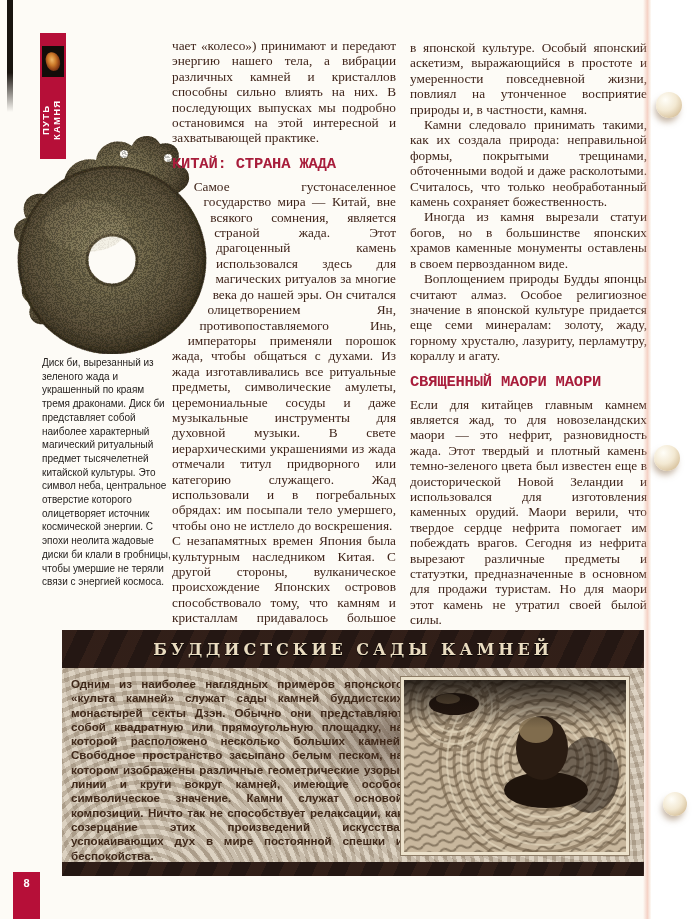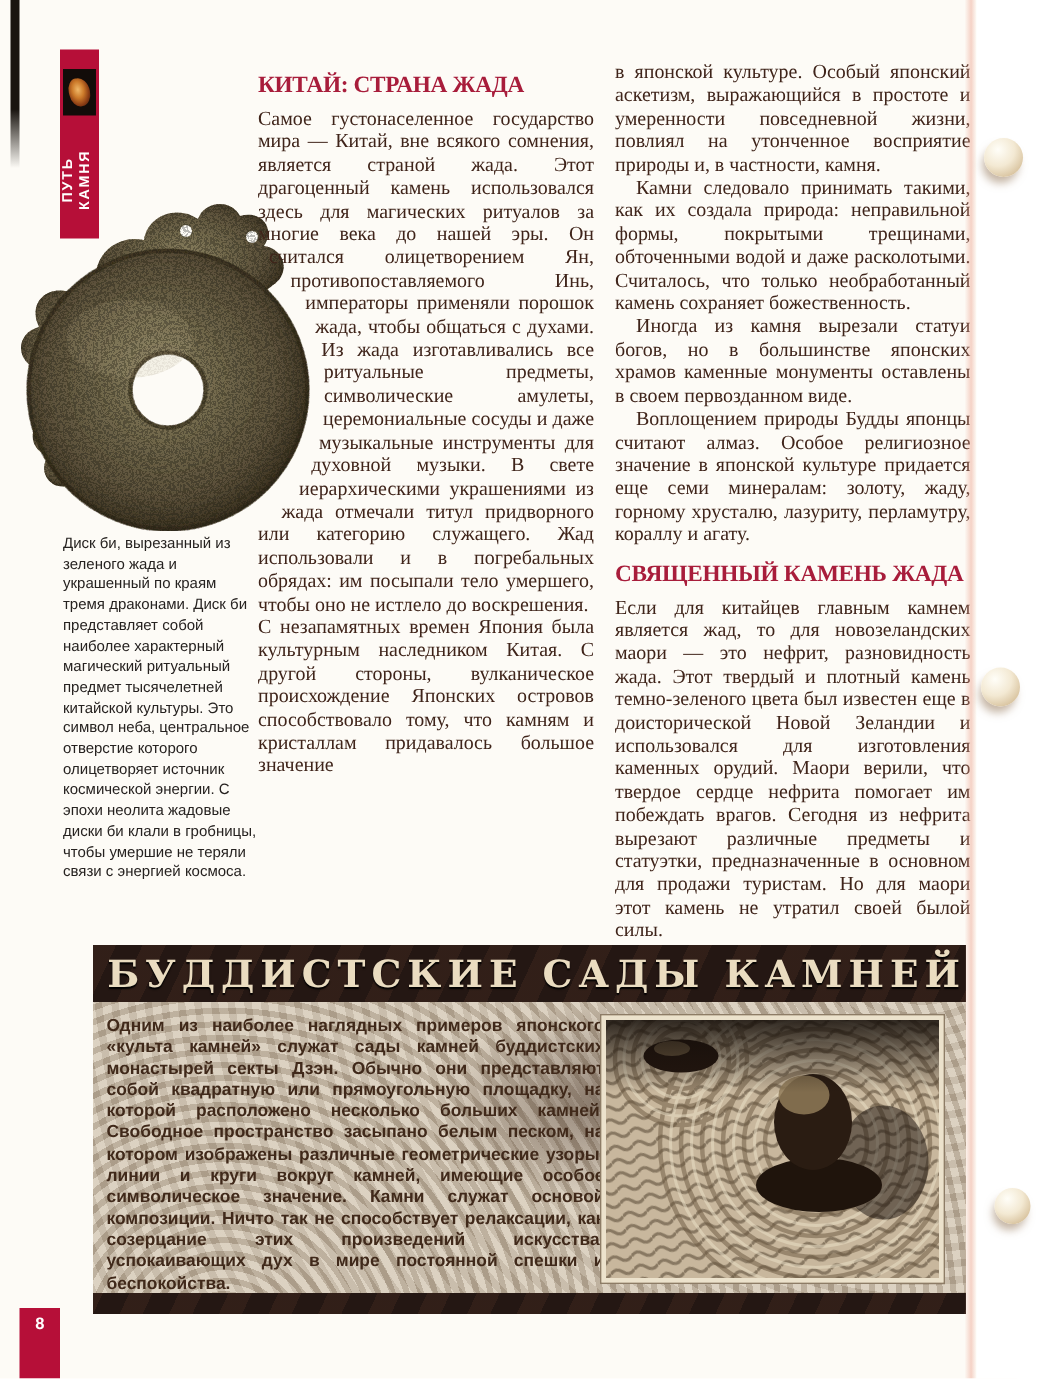--- a/index.html
+++ b/index.html
@@ -20,34 +20,34 @@
   .side-label{position:absolute;left:0;top:50px;width:26px;height:74px;
       writing-mode:vertical-rl;transform:rotate(180deg);
       font-family:"Liberation Sans",sans-serif;font-weight:700;font-size:9.5px;letter-spacing:1.2px;
       color:#ffffff;text-align:center;}
   
   .col{position:absolute;top:38px;color:#3f241a;font-size:13.3px;line-height:15.4px;text-align:justify;}
   .col1{left:172px;width:224px;}
   .col2{left:410px;top:40px;width:237px;}
   .col p{margin:0;}
   .col p.ind{text-indent:14px;}
-  h3.sec{font-family:Liberation Serif, serif;font-weight:700;color:#a81d3b;
+  h3.sec{font-family:Liberation Mono, monospace;font-weight:700;color:#a81d3b;
       font-size:15.5px;line-height:17px;letter-spacing:-0.2px;margin:10px 0 6px;text-align:left;}
   .disc-float{float:left;width:46px;height:300px;margin:0;
       shape-outside:circle(108px at -64px 222px);}
   
   .caption{position:absolute;left:42px;top:356px;width:130px;
       font-family:"Liberation Sans",sans-serif;font-size:10px;line-height:13.7px;color:#262220;}
   
   .disc{position:absolute;left:6px;top:126px;width:212px;height:228px;}
   
   .fbox{position:absolute;left:62px;top:630px;width:582px;height:246px;background:#241713;
       background-image:repeating-linear-gradient(115deg,rgba(90,55,40,.25) 0 14px,rgba(0,0,0,0) 14px 30px);}
-  .fbox-title{height:41px;line-height:40px;text-align:right;
-      font-family:"DejaVu Serif",serif;font-weight:700;font-size:25px;letter-spacing:4px;
+  .fbox-title{height:41px;line-height:40px;text-align:center;
+      font-family:"DejaVu Serif",serif;font-weight:700;font-size:16px;letter-spacing:4px;
       color:#eadcc0;text-shadow:0 1px 1px #000;white-space:nowrap;overflow:hidden;}
   .fbox-body{position:absolute;left:0;right:0;top:38px;bottom:14px;
       background:
         radial-gradient(ellipse 150px 90px at 58% 35%,rgba(60,40,30,.45),rgba(60,40,30,0) 72%),
         repeating-radial-gradient(circle at 15% 120%,rgba(110,92,72,.20) 0 4px,rgba(255,250,240,.22) 4px 9px),
         repeating-radial-gradient(circle at 95% -30%,rgba(110,92,72,.16) 0 5px,rgba(250,244,232,.18) 5px 11px),
         #c9bca9;overflow:hidden;}
   .fbox-text{position:absolute;left:9px;top:9px;width:332px;
       font-family:"Liberation Sans",sans-serif;font-weight:700;font-size:11.6px;line-height:14.3px;
       color:#40291a;text-align:justify;}
@@ -115,31 +115,32 @@
       <circle cx="106" cy="134" r="93" fill="none" stroke="#2c2414" stroke-opacity="0.5" stroke-width="3"></circle>
       <circle cx="106" cy="134" r="25" fill="none" stroke="#332a18" stroke-opacity="0.6" stroke-width="3"></circle>
       <ellipse cx="80" cy="100" rx="42" ry="26" fill="#c2b690" opacity="0.16"></ellipse>
     </g>
   </svg>
 
   <div class="caption">Диск би, вырезанный из зеленого жада и украшенный по краям тремя драконами. Диск би представляет собой наиболее характерный магический ритуальный предмет тысячелетней китайской культуры. Это символ неба, центральное отверстие которого олицетворяет источник космической энергии. С эпохи неолита жадовые диски би клали в гробницы, чтобы умершие не теряли связи с энергией космоса.</div>
 
   <div class="col col1">
     <div class="disc-float"></div>
+    <p>чает «колесо») принимают и передают энергию нашего тела, а вибрации различных камней и кристаллов способны сильно влиять на них. В последующих выпусках мы подробно остановимся на этой интересной и захватывающей практике.</p>
     <h3 class="sec">КИТАЙ: СТРАНА ЖАДА</h3>
     <p>Самое густонаселенное государство мира — Китай, вне всякого сомнения, является страной жада. Этот драгоценный камень использовался здесь для магических ритуалов за многие века до нашей эры. Он считался олицетворением Ян, противопоставляемого Инь, императоры применяли порошок жада, чтобы общаться с духами. Из жада изготавливались все ритуальные предметы, символические амулеты, церемониальные сосуды и даже музыкальные инструменты для духовной музыки. В свете иерархическими украшениями из жада отмечали титул придворного или категорию служащего. Жад использовали и в погребальных обрядах: им посыпали тело умершего, чтобы оно не истлело до воскрешения.</p>
     <p>С незапамятных времен Япония была культурным наследником Китая. С другой стороны, вулканическое происхождение Японских островов способствовало тому, что камням и кристаллам придавалось большое значение</p>
   </div>
 
   <div class="col col2">
     <p>в японской культуре. Особый японский аскетизм, выражающийся в простоте и умеренности повседневной жизни, повлиял на утонченное восприятие природы и, в частности, камня.</p>
     <p class="ind">Камни следовало принимать такими, как их создала природа: неправильной формы, покрытыми трещинами, обточенными водой и даже расколотыми. Считалось, что только необработанный камень сохраняет божественность.</p>
     <p class="ind">Иногда из камня вырезали статуи богов, но в большинстве японских храмов каменные монументы оставлены в своем первозданном виде.</p>
     <p class="ind">Воплощением природы Будды японцы считают алмаз. Особое религиозное значение в японской культуре придается еще семи минералам: золоту, жаду, горному хрусталю, лазуриту, перламутру, кораллу и агату.</p>
-    <h3 class="sec">СВЯЩЕННЫЙ КАМЕНЬ ЖАДА</h3>
+    <h3 class="sec">СВЯЩЕННЫЙ МАОРИ МАОРИ</h3>
     <p>Если для китайцев главным камнем является жад, то для новозеландских маори — это нефрит, разновидность жада. Этот твердый и плотный камень темно-зеленого цвета был известен еще в доисторической Новой Зеландии и использовался для изготовления каменных орудий. Маори верили, что твердое сердце нефрита помогает им побеждать врагов. Сегодня из нефрита вырезают различные предметы и статуэтки, предназначенные в основном для продажи туристам. Но для маори этот камень не утратил своей былой силы.</p>
   </div>
 
   <div class="fbox">
     <div class="fbox-title">БУДДИСТСКИЕ САДЫ КАМНЕЙ</div>
     <div class="fbox-body">
       <div class="fbox-text">Одним из наиболее наглядных примеров японского «культа камней» служат сады камней буддистских монастырей секты Дзэн. Обычно они представляют собой квадратную или прямоугольную площадку, на которой расположено несколько больших камней. Свободное пространство засыпано белым песком, на котором изображены различные геометрические узоры, линии и круги вокруг камней, имеющие особое символическое значение. Камни служат основой композиции. Ничто так не способствует релаксации, как созерцание этих произведений искусства, успокаивающих дух в мире постоянной спешки и беспокойства.</div>
       <div class="photo">
         <svg viewBox="0 0 222 172" width="222" height="172">
           <defs>

